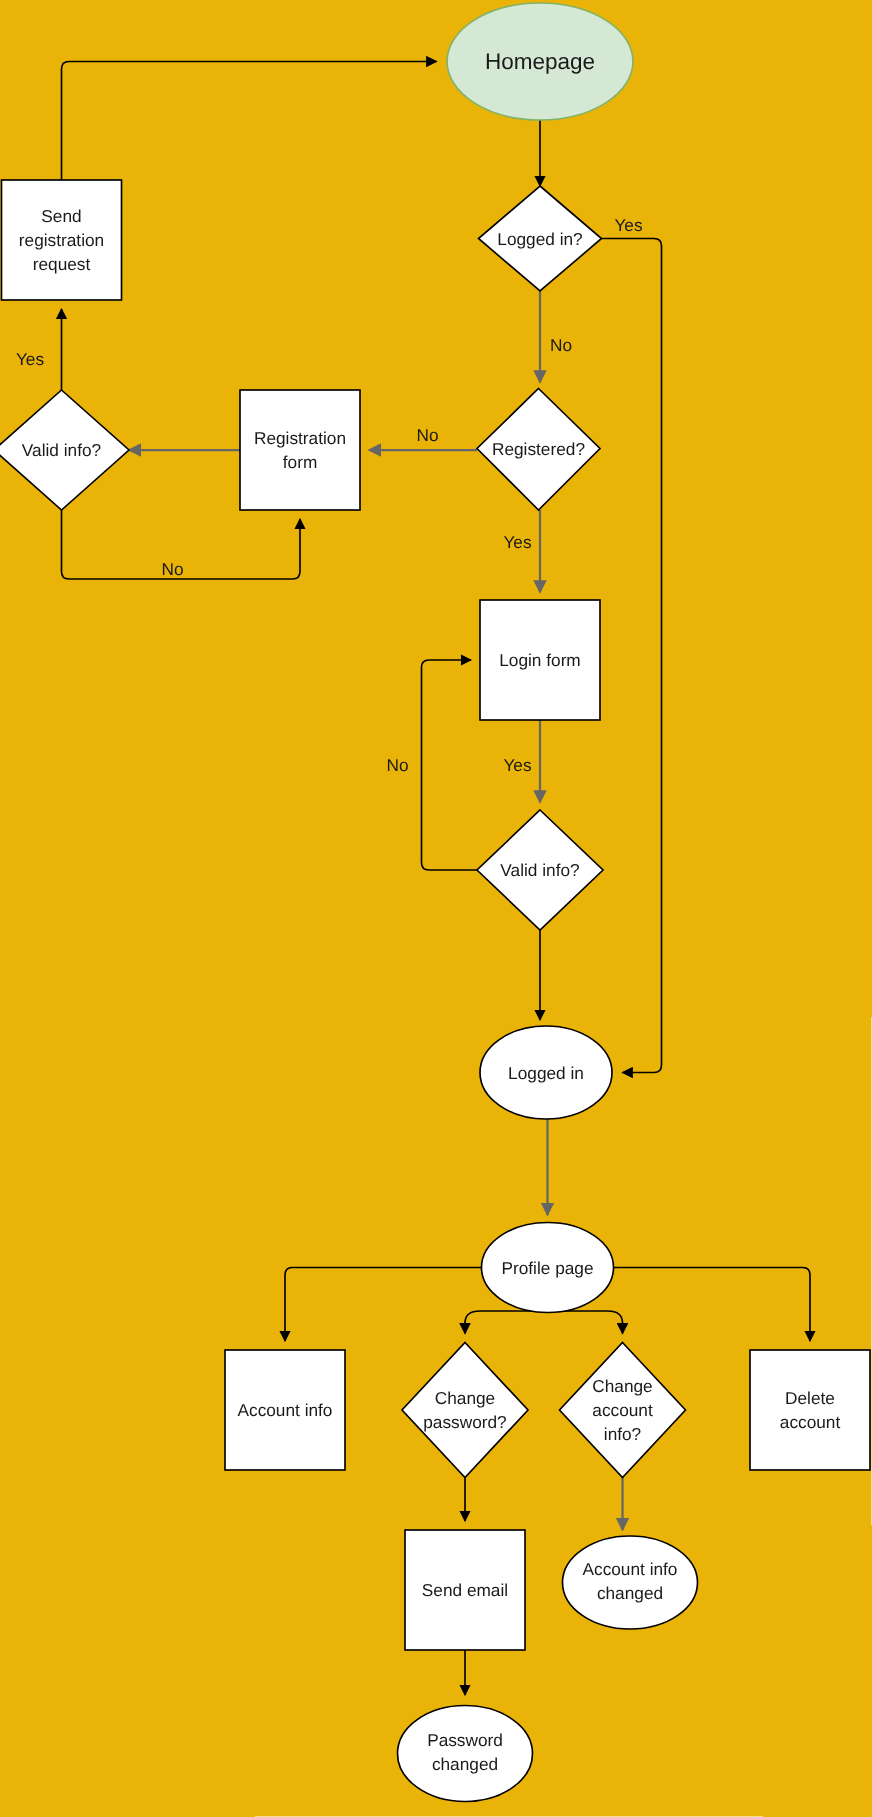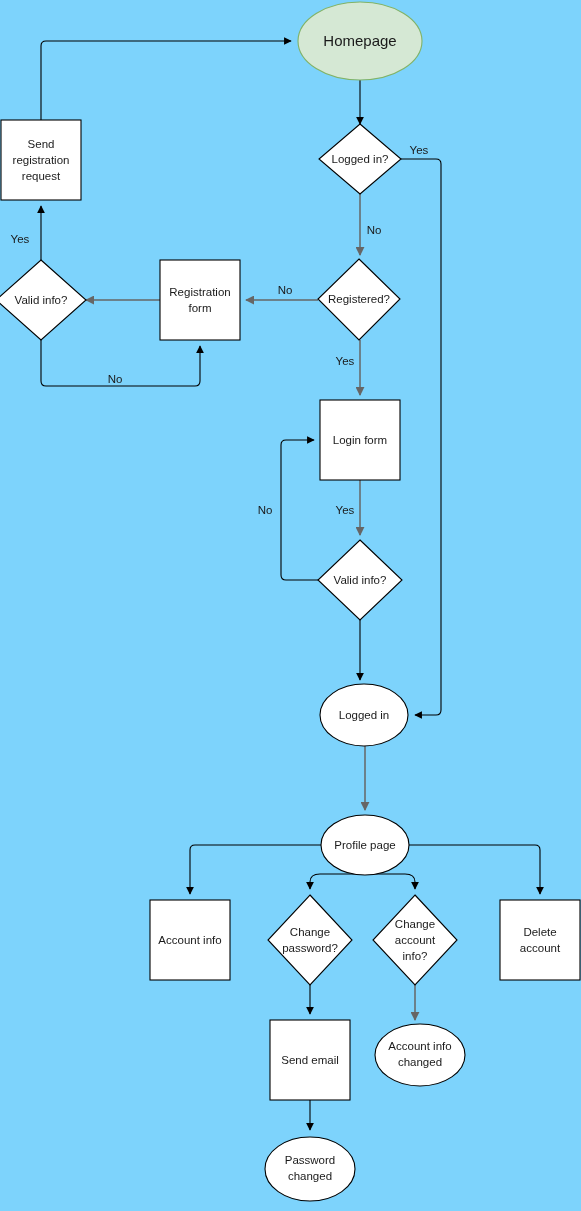--- a/index.html
+++ b/index.html
@@ -7,21 +7,21 @@
     padding: 0;
     background: #ffffff;
   }
   body {
     font-family: "Liberation Sans", sans-serif;
   }
   #flowchart-root {
     position: relative;
     width: 581px;
     height: 1211px;
-    background: #7dd3fc;
+    background: #eab308;
     overflow: hidden;
   }
   #flow-svg {
     position: absolute;
     left: 0;
     top: 0;
     width: 581px;
     height: 1211px;
   }
   .node-label {

